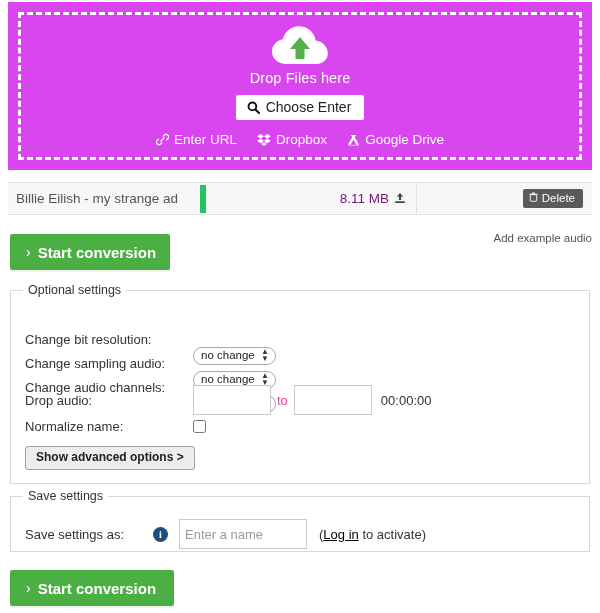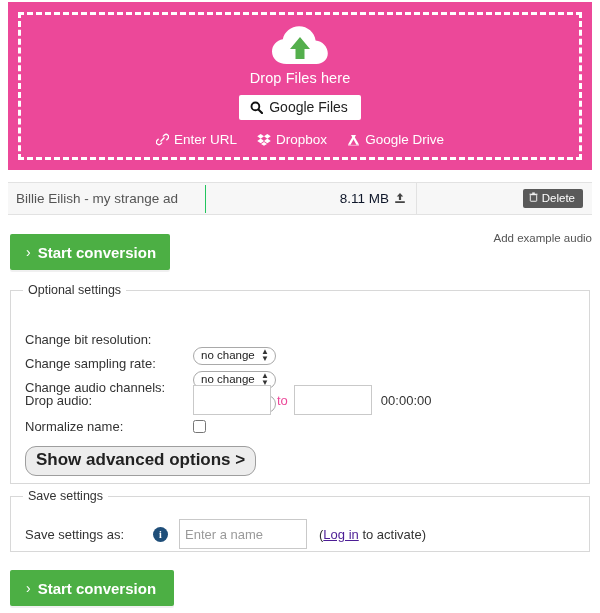--- a/index.html
+++ b/index.html
@@ -17,21 +17,21 @@
     position: relative;
   }
 
   
   .dropzone {
     position: absolute;
     left: 8px;
     top: 2px;
     width: 584px;
     height: 168px;
-    background: #ec4899;
+    background: #d946ef;
     box-sizing: border-box;
     padding: 10px;
   }
   .dropzone-inner {
     width: 100%;
     height: 100%;
     border: 3px dashed #ffffff;
     box-sizing: border-box;
     display: flex;
     flex-direction: column;
@@ -98,21 +98,21 @@
     background: #f7f7f7;
     border-top: 1px solid #e2e2e2;
     border-bottom: 1px solid #e2e2e2;
     display: flex;
     align-items: center;
     box-sizing: border-box;
   }
   .file-name-cell {
     width: 198px;
     padding-left: 8px;
-    border-right: 1px solid #22c55e;
+    border-right: 6px solid #22c55e;
     height: 28px;
     display: flex;
     align-items: center;
     box-sizing: border-box;
     overflow: hidden;
   }
   .file-name {
     font-size: 13.5px;
     color: #555555;
     white-space: nowrap;
@@ -124,21 +124,21 @@
     display: flex;
     align-items: center;
     justify-content: flex-end;
     padding-right: 10px;
     border-right: 1px solid #e2e2e2;
     box-sizing: border-box;
     gap: 5px;
   }
   .file-size {
     font-size: 13.5px;
-    color: #0f172a;
+    color: #701a75;
   }
   .file-actions-cell {
     width: 175px;
     height: 33px;
     display: flex;
     align-items: center;
     justify-content: flex-end;
     padding-right: 9px;
     box-sizing: border-box;
   }
@@ -294,24 +294,24 @@
     margin: 0;
     cursor: pointer;
   }
 
   .btn-advanced {
     position: absolute;
     left: 14px;
     top: 155px;
     background: #ededed;
     border: 1px solid #9e9e9e;
-    border-radius: 11px;
+    border-radius: 3px;
     font-family: "Liberation Sans", sans-serif;
     font-weight: bold;
-    font-size: 17px;
+    font-size: 12px;
     color: #222222;
     padding: 4px 10px 5px;
     cursor: pointer;
     line-height: 1.1;
   }
 
   .info-icon {
     width: 15px;
     height: 15px;
     border-radius: 50%;
@@ -321,21 +321,21 @@
     font-weight: bold;
     font-family: "Liberation Serif", serif;
     display: inline-flex;
     align-items: center;
     justify-content: center;
     margin-right: 11px;
     cursor: pointer;
   }
   .activate-note { font-size: 13px; color: #333333; margin-left: 12px; }
   .login-link {
-    color: #4c1d95;
+    color: #000000;
     text-decoration: underline;
     cursor: pointer;
   }
 </style>
 </head>
 <body>
 
 <div class="dropzone">
   <div class="dropzone-inner">
 
@@ -348,21 +348,21 @@
 
     <div class="drop-text">Drop Files here</div>
 
     <button class="choose-files-btn">
       <span class="mag">
         <svg viewBox="0 0 13 13" width="13" height="13" aria-hidden="true">
           <circle cx="5.4" cy="5.4" r="3.9" fill="none" stroke="#111" stroke-width="1.9"></circle>
           <line x1="8.4" y1="8.4" x2="12" y2="12" stroke="#111" stroke-width="2.1" stroke-linecap="round"></line>
         </svg>
       </span>
-      <span>Google Files</span>
+      <span>Choose Enter</span>
     </button>
 
     <div class="service-links">
       <a class="service-link">
         <span>
           <svg viewBox="0 0 14 14" width="13" height="13" aria-hidden="true">
             <path d="M5.2 8.8 L8.8 5.2" stroke="#ffffff" stroke-width="1.4" fill="none" stroke-linecap="round"></path>
             <path d="M7.8 3.4 L9.1 2.1 a2.7 2.7 0 0 1 3.8 3.8 L11.6 7.2" stroke="#ffffff" stroke-width="1.4" fill="none" stroke-linecap="round"></path>
             <path d="M6.2 10.6 L4.9 11.9 a2.7 2.7 0 0 1 -3.8 -3.8 L2.4 6.8" stroke="#ffffff" stroke-width="1.4" fill="none" stroke-linecap="round"></path>
           </svg>
@@ -440,21 +440,21 @@
         <option>no change</option>
       </select>
       <span class="select-arrows">
           <span>▲</span>
           <span>▼</span>
         </span>
     </span>
   </div>
 
   <div class="row" style="top:48px;">
-    <span class="lbl">Change sampling rate:</span>
+    <span class="lbl">Change sampling audio:</span>
     <span class="select-wrap">
       <select class="mac">
         <option>no change</option>
       </select>
       <span class="select-arrows">
           <span>▲</span>
           <span>▼</span>
         </span>
     </span>
   </div>

